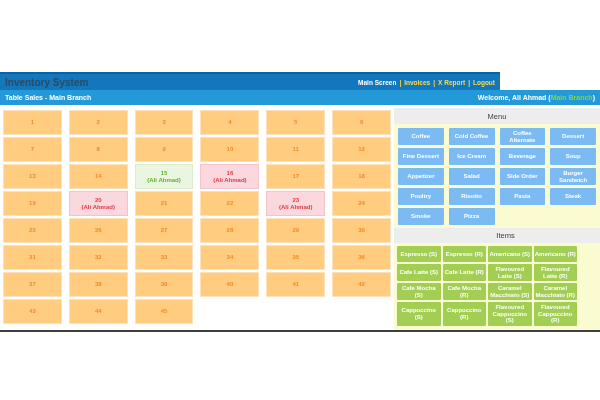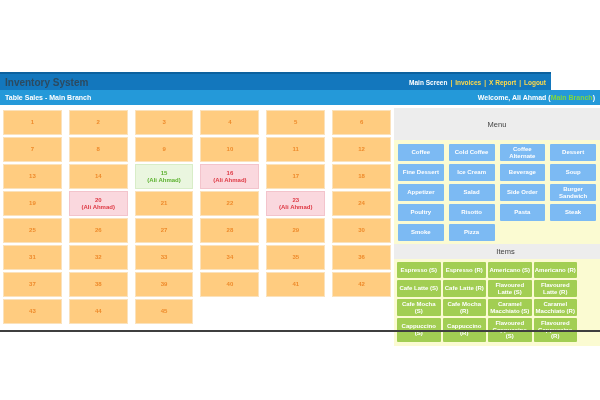--- a/index.html
+++ b/index.html
@@ -1,18 +1,18 @@
 <!DOCTYPE html>
 <html><head>
 <meta charset="utf-8">
 <style>
   html,body{margin:0;padding:0;}
   body{width:600px;height:400px;background:#fff;position:relative;overflow:hidden;
        font-family:"Liberation Sans",sans-serif;}
-  .topbar{position:absolute;top:72px;left:0;width:551px;height:18px;background:#1377BD;
+  .topbar{position:absolute;top:72px;left:0;width:500px;height:18px;background:#1377BD;
           border-top:2px solid #0C619E;box-sizing:border-box;display:flex;
           justify-content:space-between;align-items:center;padding:0 5px;}
   .app-title{color:#2C4A60;font-size:10px;font-weight:bold;}
   .top-nav{font-size:6.5px;font-weight:bold;color:#FFD94A;display:flex;gap:3px;align-items:center;}
   .top-nav a{text-decoration:none;color:#FFD94A;cursor:pointer;}
   .top-nav a.nav-white{color:#FFFFFF;}
   .subbar{position:absolute;top:90px;left:0;width:600px;height:15px;background:#2499D9;
           box-sizing:border-box;display:flex;justify-content:space-between;align-items:center;
           padding:0 5px;color:#fff;font-size:7px;font-weight:bold;}
   .branch{color:#7FD63F;}
@@ -20,21 +20,21 @@
                grid-template-columns:repeat(6,1fr);column-gap:7px;row-gap:2px;}
   .table-btn{height:25px;background:#FFCC80;border:1px solid #FBE2BC;color:#EE8A2A;
              font-size:6px;font-weight:bold;font-family:inherit;display:flex;flex-direction:column;
              align-items:center;justify-content:center;line-height:7px;padding:0;cursor:pointer;}
   .table-btn[data-state="selected"]{background:#EAF6DF;border-color:#D8EDC8;color:#5CB12F;}
   .table-btn[data-state="occupied"]{background:#FAD8DE;border-color:#F3C4CC;color:#DE3944;}
   .t-occ:empty{display:none;}
   .right{position:absolute;left:394px;top:108px;width:206px;}
   .panel-header{background:#EDEDED;color:#444;font-size:7.5px;display:flex;align-items:center;
                 justify-content:center;}
-  .menu-header{height:32px;}
+  .menu-header{height:16px;}
   .items-header{height:15px;padding-left:17px;}
   .menu-panel{background:#FBFBD2;height:104px;box-sizing:border-box;padding:4px;display:grid;
               grid-template-columns:repeat(4,1fr);gap:3px 5px;align-content:start;overflow:hidden;}
   .menu-btn{height:17px;background:#7CBAF3;border:none;border-radius:1px;color:#fff;font-size:6px;
             font-weight:bold;font-family:inherit;display:flex;align-items:center;justify-content:center;
             text-align:center;line-height:6.5px;padding:0 2px;cursor:pointer;}
   .items-panel{background:#FBFBD2;height:87px;box-sizing:border-box;padding:3px 23px 3px 3px;
                display:grid;grid-template-columns:repeat(4,1fr);gap:2px;align-content:start;overflow:hidden;}
   .item-btn{min-height:16px;background:#A2CE53;border:none;border-radius:1px;color:#fff;font-size:6px;
             font-weight:bold;font-family:inherit;display:flex;align-items:center;justify-content:center;

